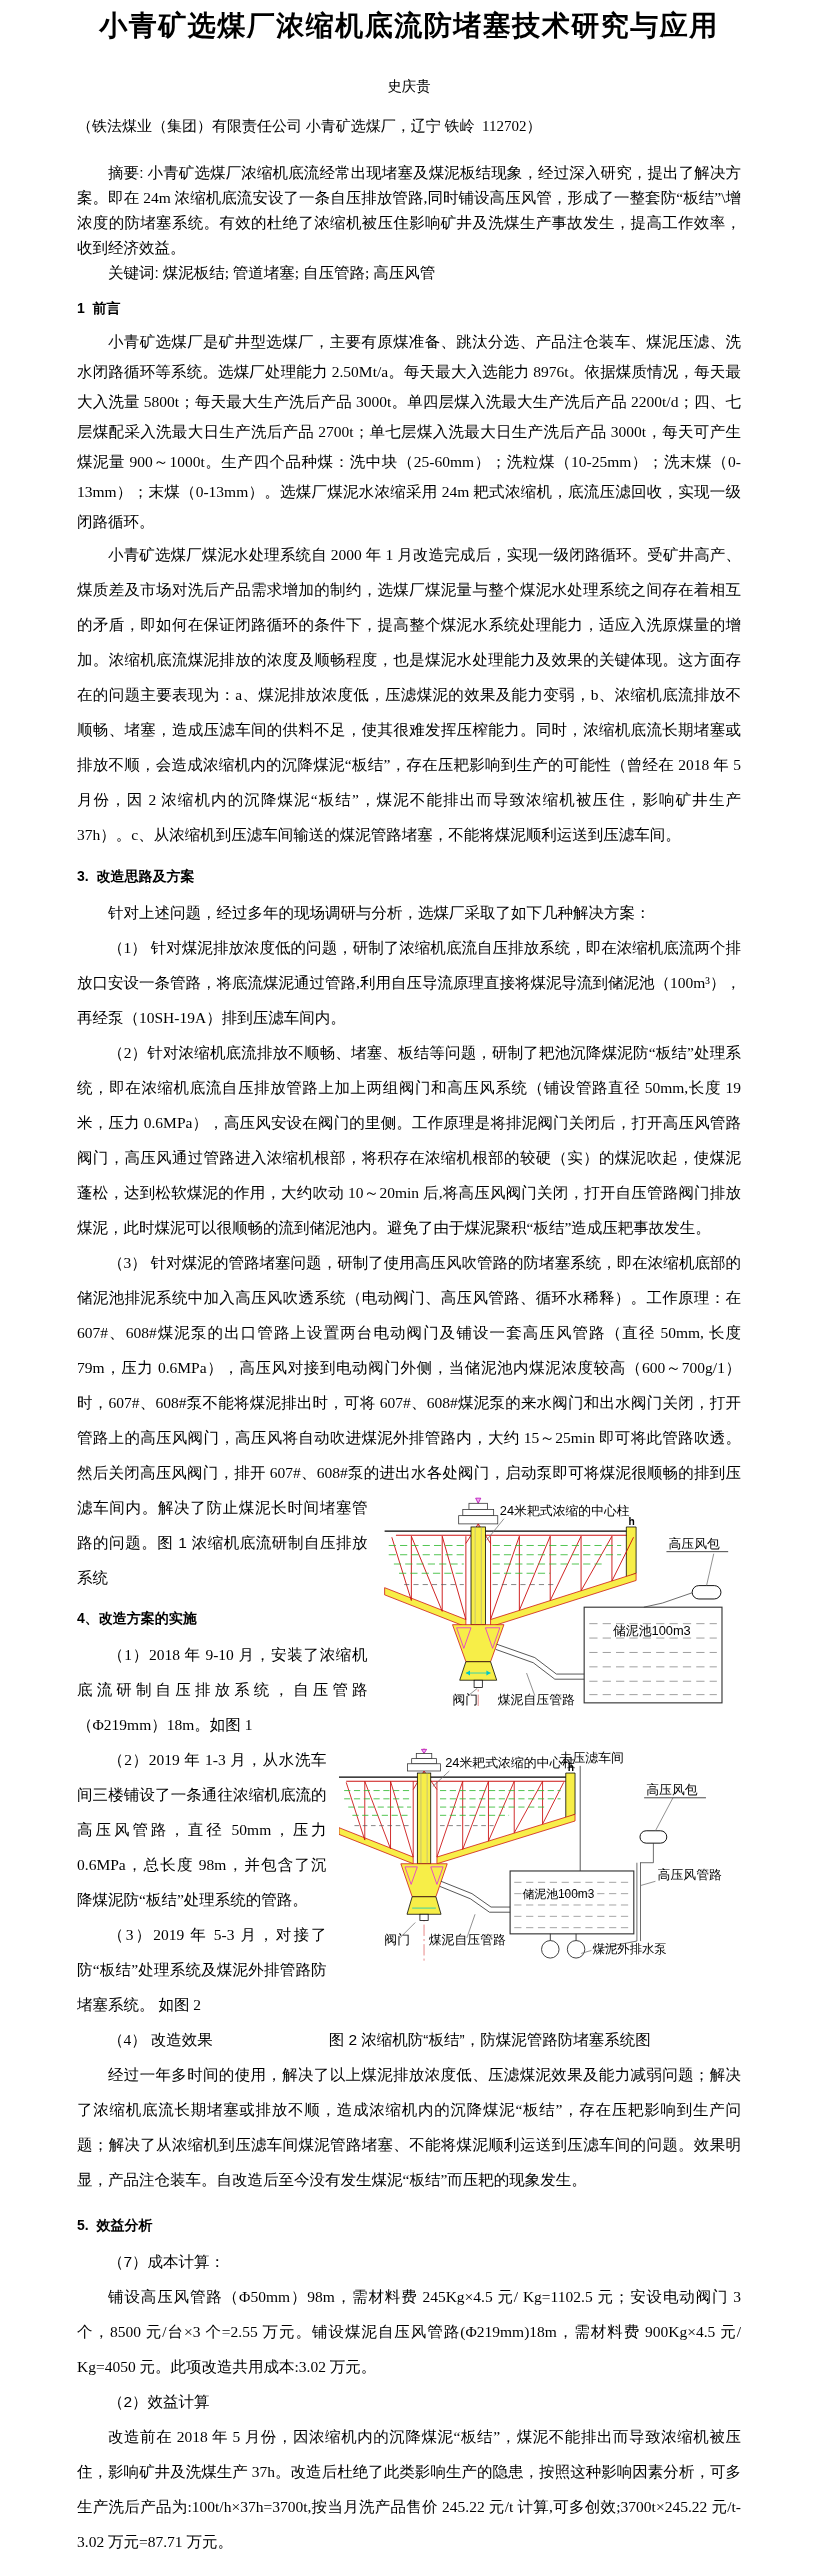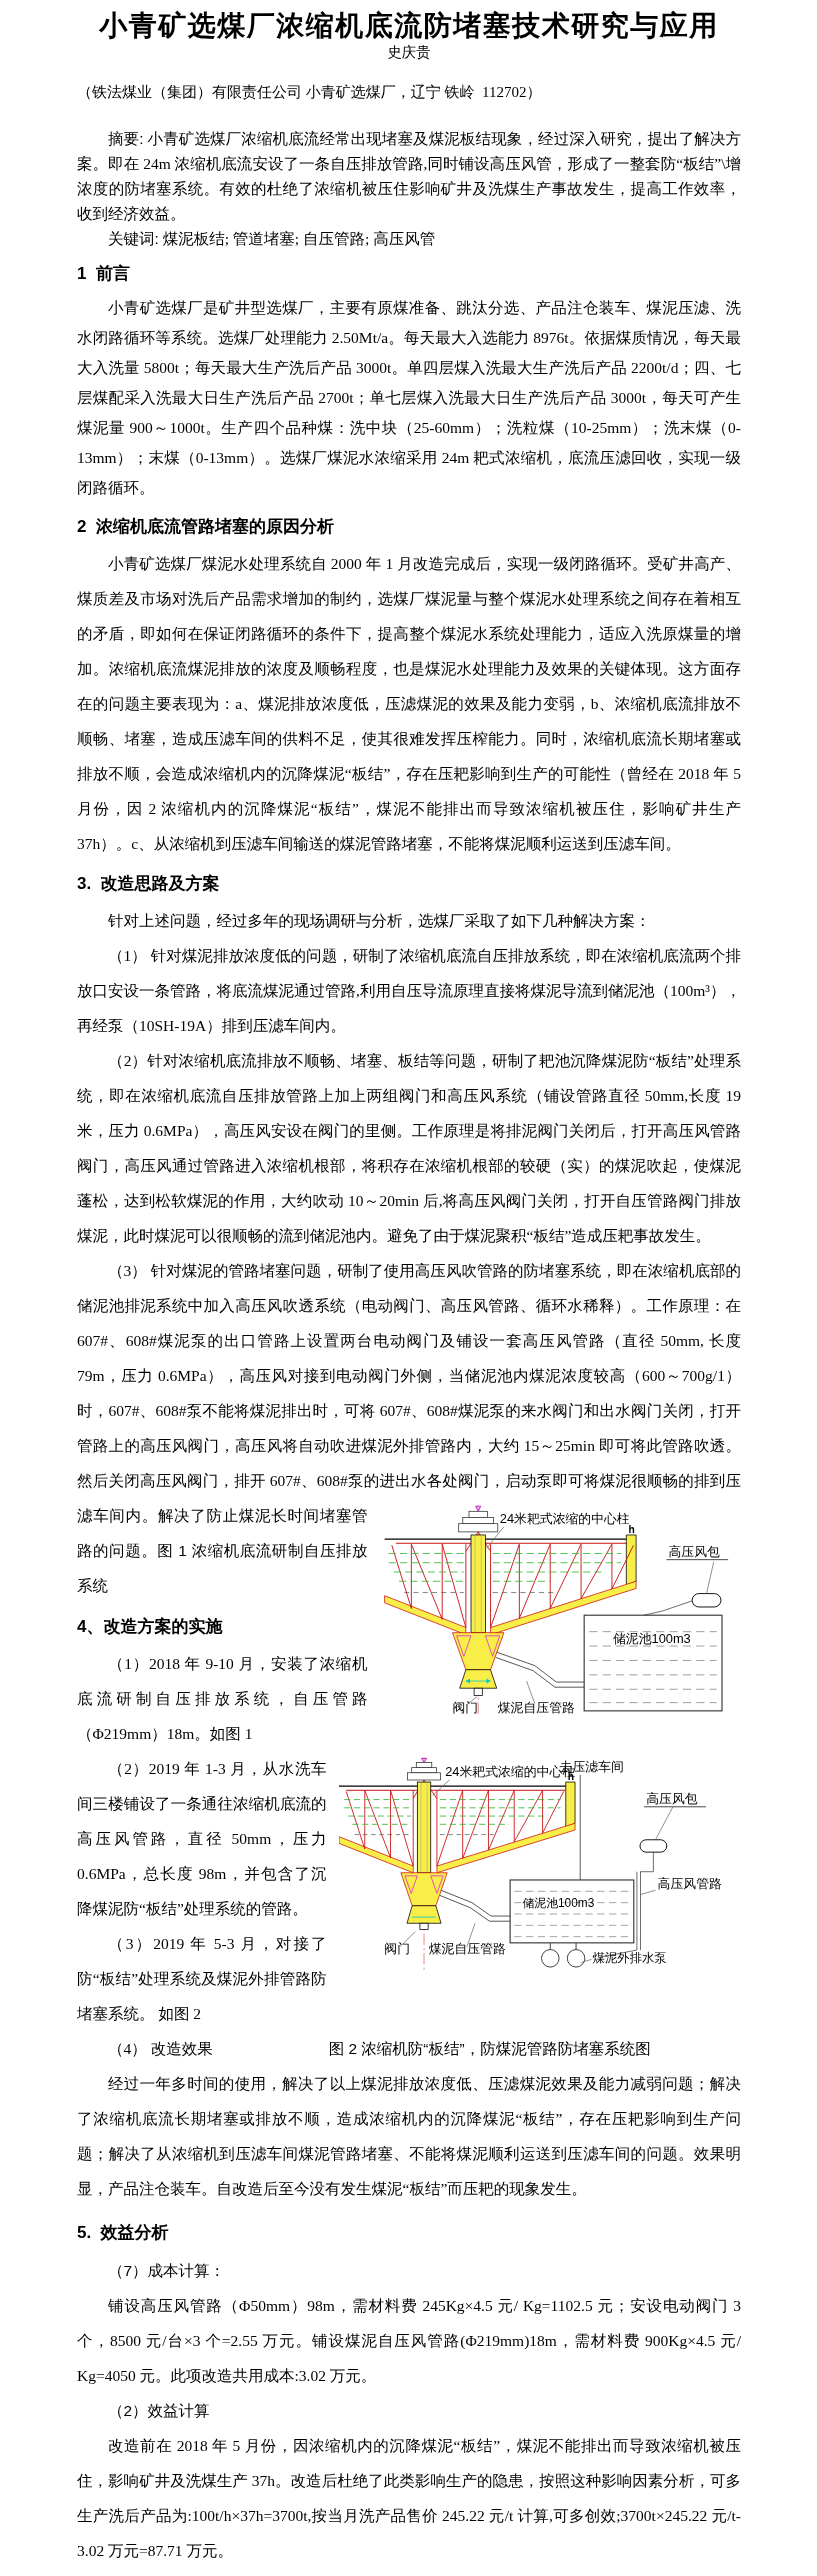--- a/index.html
+++ b/index.html
@@ -15,32 +15,32 @@
   }
   .title {
     font-family:"Liberation Sans","DejaVu Sans",sans-serif;
     font-weight:900;
     font-size:28px;
     line-height:34px;
     text-align:center;
     letter-spacing:1.5px;
     margin-top:2.1px;
   }
-  .author { text-align:center; font-size:14.4px; }
+  .author { text-align:center; font-size:14.4px; margin-top:34px; }
   .affiliation { font-size:15px; margin-top:20.6px; white-space:pre-wrap; }
   .meta { font-size:15.5px; line-height:25px; margin:0; text-indent:2em; text-align:justify; }
   .abstract { margin-top:24px; }
   .lbl, .cap, .subhead b, .bio b {
     font-family:"Liberation Sans","DejaVu Sans",sans-serif;
     font-weight:normal;
   }
   .sec {
     font-family:"Liberation Sans","DejaVu Sans",sans-serif;
     font-weight:bold;
-    font-size:17px;
+    font-size:14px;
     line-height:24px;
     margin:11.3px 0 7.2px 0;
     white-space:pre-wrap;
   }
   .sec.more { margin-top:15.5px; }
   p.body {
     font-size:15.5px;
     line-height:35px;
     margin:0;
     text-indent:2em;
@@ -63,21 +63,20 @@
   <div class="title">小青矿选煤厂浓缩机底流防堵塞技术研究与应用</div>
   <div class="author">史庆贵</div>
   <div class="affiliation">（铁法煤业（集团）有限责任公司 小青矿选煤厂，辽宁 铁岭  112702）</div>
 
   <p class="meta abstract"><b class="lbl">摘要:</b> <span>小青矿选煤厂浓缩机底流经常出现堵塞及煤泥板结现象，经过深入研究，提出了解决方案。即在 24m 浓缩机底流安设了一条自压排放管路,同时铺设高压风管，形成了一整套防“板结”\增浓度的防堵塞系统。有效的杜绝了浓缩机被压住影响矿井及洗煤生产事故发生，提高工作效率，收到经济效益。</span></p>
   <p class="meta"><b class="lbl">关键词:</b> <span>煤泥板结; 管道堵塞; 自压管路; 高压风管</span></p>
 
   <div class="sec">1  前言</div>
   <p class="body lh58">小青矿选煤厂是矿井型选煤厂，主要有原煤准备、跳汰分选、产品注仓装车、煤泥压滤、洗水闭路循环等系统。选煤厂处理能力 2.50Mt/a。每天最大入选能力 8976t。依据煤质情况，每天最大入洗量 5800t；每天最大生产洗后产品 3000t。单四层煤入洗最大生产洗后产品 2200t/d；四、七层煤配采入洗最大日生产洗后产品 2700t；单七层煤入洗最大日生产洗后产品 3000t，每天可产生煤泥量 900～1000t。生产四个品种煤：洗中块（25-60mm）；洗粒煤（10-25mm）；洗末煤（0-13mm）；末煤（0-13mm）。选煤厂煤泥水浓缩采用 24m 耙式浓缩机，底流压滤回收，实现一级闭路循环。</p>
 
-  <div class="sec">2  浓缩机底流管路堵塞的原因分析</div>
   <p class="body">小青矿选煤厂煤泥水处理系统自 2000 年 1 月改造完成后，实现一级闭路循环。受矿井高产、煤质差及市场对洗后产品需求增加的制约，选煤厂煤泥量与整个煤泥水处理系统之间存在着相互的矛盾，即如何在保证闭路循环的条件下，提高整个煤泥水系统处理能力，适应入洗原煤量的增加。浓缩机底流煤泥排放的浓度及顺畅程度，也是煤泥水处理能力及效果的关键体现。这方面存在的问题主要表现为：a、煤泥排放浓度低，压滤煤泥的效果及能力变弱，b、浓缩机底流排放不顺畅、堵塞，造成压滤车间的供料不足，使其很难发挥压榨能力。同时，浓缩机底流长期堵塞或排放不顺，会造成浓缩机内的沉降煤泥“板结”，存在压耙影响到生产的可能性（曾经在 2018 年 5 月份，因 2 浓缩机内的沉降煤泥“板结”，煤泥不能排出而导致浓缩机被压住，影响矿井生产 37h）。c、从浓缩机到压滤车间输送的煤泥管路堵塞，不能将煤泥顺利运送到压滤车间。</p>
 
   <div class="sec">3.  改造思路及方案</div>
   <p class="body">针对上述问题，经过多年的现场调研与分析，选煤厂采取了如下几种解决方案：</p>
   <p class="body">（1） 针对煤泥排放浓度低的问题，研制了浓缩机底流自压排放系统，即在浓缩机底流两个排放口安设一条管路，将底流煤泥通过管路,利用自压导流原理直接将煤泥导流到储泥池（100m³），再经泵（10SH-19A）排到压滤车间内。</p>
   <p class="body">（2）针对浓缩机底流排放不顺畅、堵塞、板结等问题，研制了耙池沉降煤泥防“板结”处理系统，即在浓缩机底流自压排放管路上加上两组阀门和高压风系统（铺设管路直径 50mm,长度 19 米，压力 0.6MPa），高压风安设在阀门的里侧。工作原理是将排泥阀门关闭后，打开高压风管路阀门，高压风通过管路进入浓缩机根部，将积存在浓缩机根部的较硬（实）的煤泥吹起，使煤泥蓬松，达到松软煤泥的作用，大约吹动 10～20min 后,将高压风阀门关闭，打开自压管路阀门排放煤泥，此时煤泥可以很顺畅的流到储泥池内。避免了由于煤泥聚积“板结”造成压耙事故发生。</p>
 
   <p class="body">
     <span>（3） 针对煤泥的管路堵塞问题，研制了使用高压风吹管路的防堵塞系统，即在浓缩机底部的储泥池排泥系统中加入高压风吹透系统（电动阀门、高压风管路、循环水稀释）。工作原理：在 607#、608#煤泥泵的出口管路上设置两台电动阀门及铺设一套高压风管路（直径 50mm, 长度 79m，压力 0.6MPa），高压风对接到电动阀门外侧，当储泥池内煤泥浓度较高（600～700g/1）时，607#、608#泵不能将煤泥排出时，可将 607#、608#煤泥泵的来水阀门和出水阀门关闭，打开管路上的高压风阀门，高压风将自动吹进煤泥外排管路内，大约 15～25min 即可将此管路吹透。然后关闭高压风阀门，排开 607#、608#泵的进出水各处阀门，启动泵</span><span class="figwrap fig1">
         <svg viewBox="0 0 700 420" style="font-size:30px">

